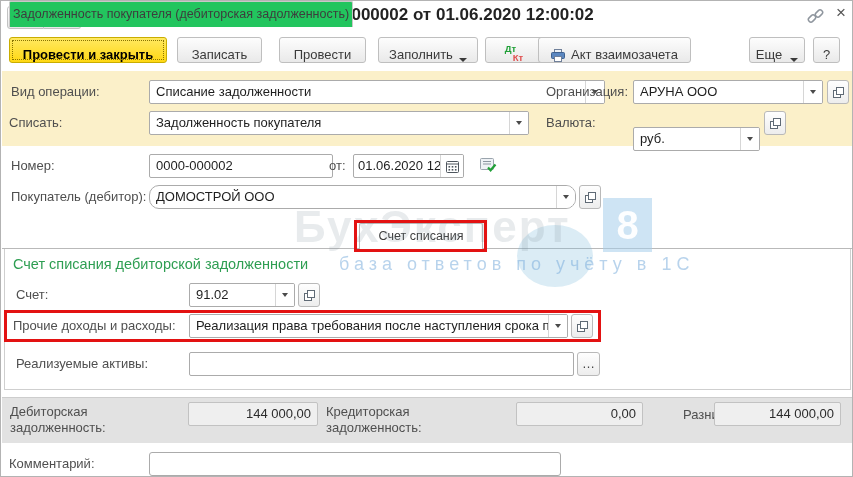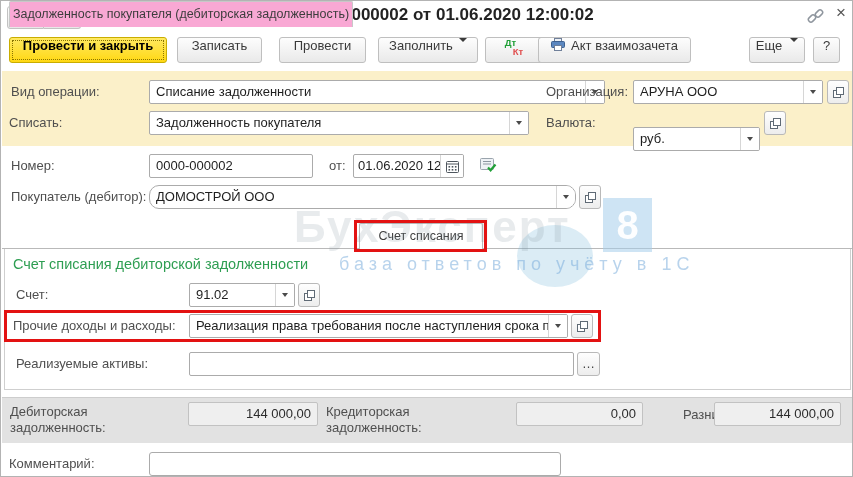--- a/index.html
+++ b/index.html
@@ -20,21 +20,21 @@
   .navbtn:first-child { border-radius:3px 0 0 3px; }
   .navbtn:last-child { border-radius:0 3px 3px 0; border-left:none; color:#b5b5b5; }
   .star { position:absolute; left:88px; top:5px; font-size:19px; color:#c2c8d1; }
   .title { position:absolute; left:122px; top:4px; font-size:17px; font-weight:600; color:#232323; white-space:nowrap; }
   .linkicon { position:absolute; left:806px; top:7px; width:18px; height:18px; }
   .closex { position:absolute; left:831px; top:2px; font-size:17px; color:#555; width:18px; text-align:center; cursor:pointer; }
   
   .btn {
     position:absolute; height:26px; background:linear-gradient(#fdfdfd,#e9e9e9);
     border:1px solid #bfbfbf; border-radius:3px; font-size:13px; color:#3a3a3a;
-    display:flex; align-items:flex-start; justify-content:center; gap:6px; padding:0 10px;
+    display:flex; align-items:flex-end; justify-content:center; gap:6px; padding:0 10px;
     white-space:nowrap; cursor:pointer; font-family:inherit;
   }
   .btn-primary {
     background:linear-gradient(#ffe961,#ffd813); border:1px solid #c9ad00;
     font-weight:bold; color:#000; outline:1px dotted #8a7400; outline-offset:-4px;
   }
   .caret { width:0; height:0; border-left:4px solid transparent; border-right:4px solid transparent; border-top:4px solid #3a3a3a; }
   .dtkt { font-size:9.5px; font-weight:bold; line-height:9px; text-align:left; }
   .dt { color:#21a038; } .kt { color:#e04f4f; padding-left:8px; }
   
@@ -63,21 +63,21 @@
     position:absolute; width:23px; height:24px; background:linear-gradient(#fefefe,#ededed);
     border:1px solid #b9b9b9; border-radius:3px; font-size:13px; color:#444;
     display:flex; align-items:center; justify-content:center; line-height:10px; cursor:pointer; padding:0;
   }
   
   .tabbar { position:absolute; left:1px; top:222px; width:851px; height:26px; border-bottom:1px solid #b9b9b9; }
   .tab {
     position:absolute; top:0; height:26px; line-height:25px; font-size:12.5px; color:#3d3d3d;
     text-align:center; white-space:nowrap; overflow:hidden; cursor:pointer;
   }
-  .tab-inactive { background:#f9a8d4; border:1px solid #c8c8c8; border-bottom:none; border-radius:2px 2px 0 0; }
+  .tab-inactive { background:#22c55e; border:1px solid #c8c8c8; border-bottom:none; border-radius:2px 2px 0 0; }
   .tab-active { background:#fff; border:1px solid #b9b9b9; border-bottom:1px solid #fff; height:27px; border-radius:2px 2px 0 0; }
   .tabpage { position:absolute; left:3px; top:248px; width:847px; height:141px; background:#fff; border:1px solid #cfcfcf; border-top:none; }
   .green-header { position:absolute; left:12px; top:255px; font-size:14.5px; color:#2e9e52; }
   
   .totals-bg { position:absolute; left:1px; top:396px; width:851px; height:46px; background:#e2e2e2; border-top:1px solid #cdcdcd; }
   .tot-lbl { position:absolute; font-size:13px; color:#4f4f4f; line-height:16px; }
   .sunk {
     position:absolute; height:24px; background:#efefef; border:1px solid #c2c2c2;
     border-radius:2px; font-size:13px; color:#2c2c2c; line-height:22px;
     text-align:right; padding:0 6px; white-space:nowrap;
@@ -185,21 +185,21 @@
       </div>
   </div>
   <button class="openbtn" style="left:763px; top:110px;">
     <svg width="11" height="11" viewBox="0 0 11 11">
         <rect x="0.5" y="3.5" width="7" height="7" fill="#fff" stroke="#5f6a75"></rect>
         <rect x="3.5" y="0.5" width="7" height="7" fill="#fff" stroke="#5f6a75"></rect>
       </svg>
   </button>
 
   <div class="lbl" style="left:10px; top:153px;">Номер:</div>
-  <div class="field" style="left:148px; top:153px; width:164px;">
+  <div class="field" style="left:148px; top:153px; width:184px;">
     <div class="field-text">0000-000002</div>
   </div>
   <div class="lbl" style="left:328px; top:153px;">от:</div>
   <div class="field" style="left:352px; top:153px; width:111px;">
     <div class="field-text" style="padding:0 4px;">01.06.2020 12:00:02</div>
     <div class="calbtn">
       <svg width="13" height="13" viewBox="0 0 13 13">
           <rect x="0.5" y="1.5" width="12" height="11" rx="1" fill="#fff" stroke="#4e565e"></rect>
           <line x1="0.5" y1="4" x2="12.5" y2="4" stroke="#4e565e"></line>
           <g fill="#4e565e">

